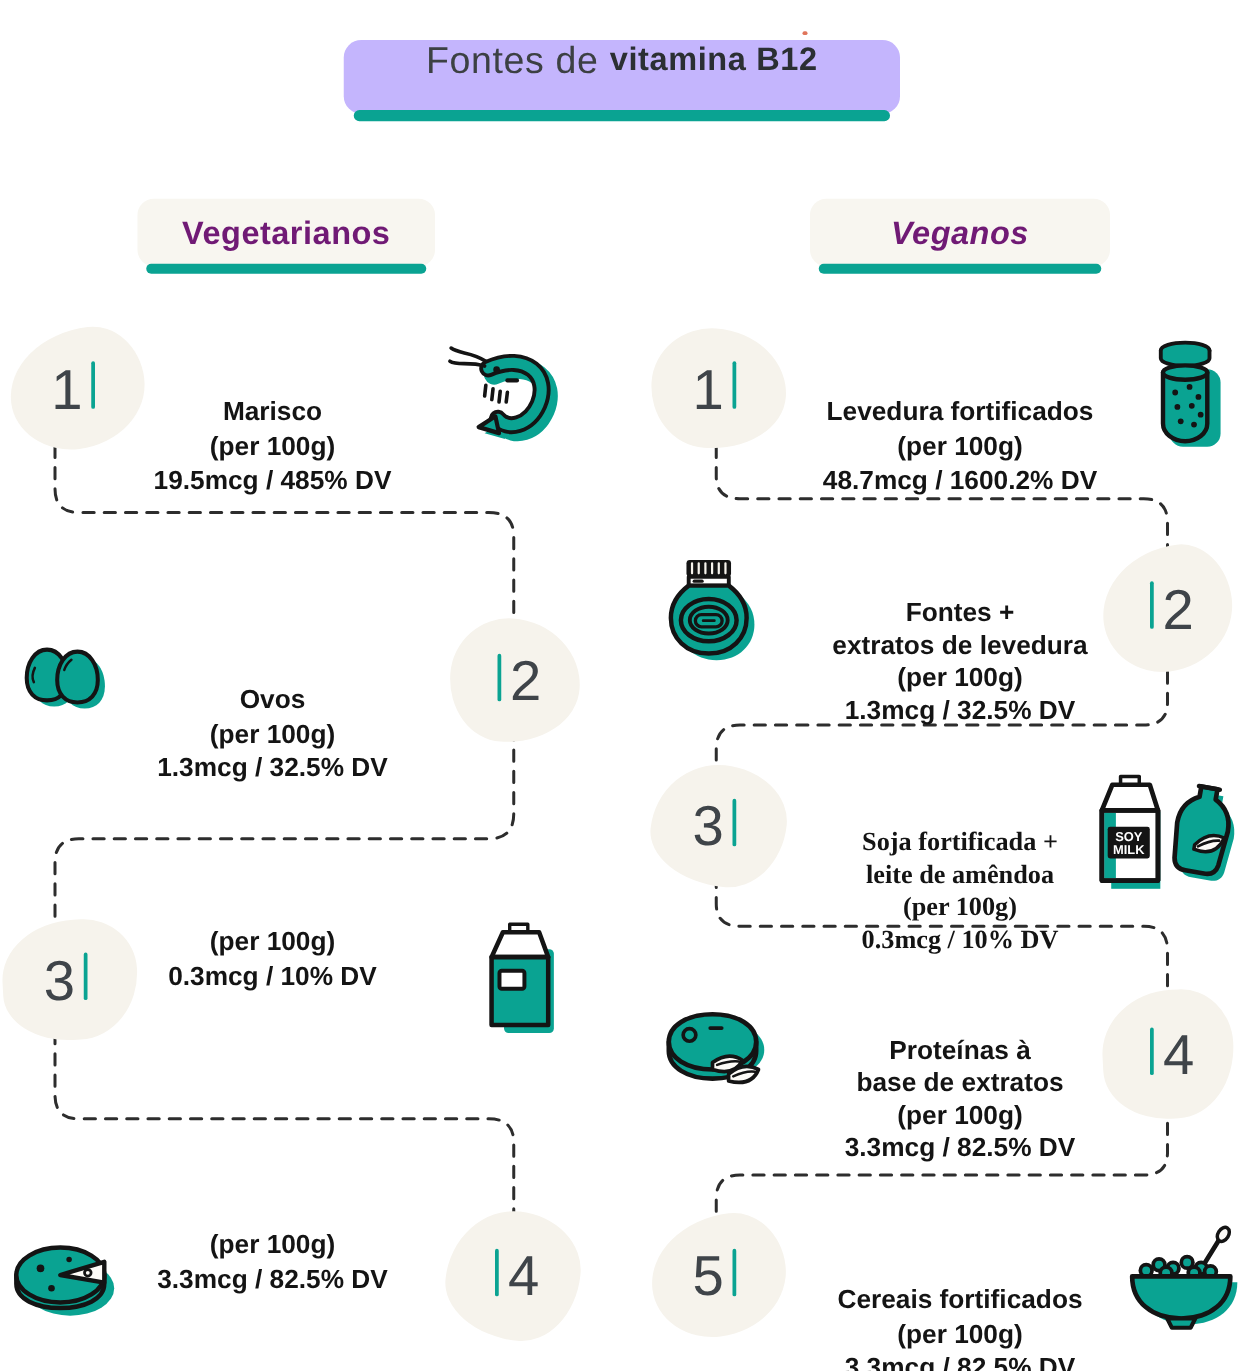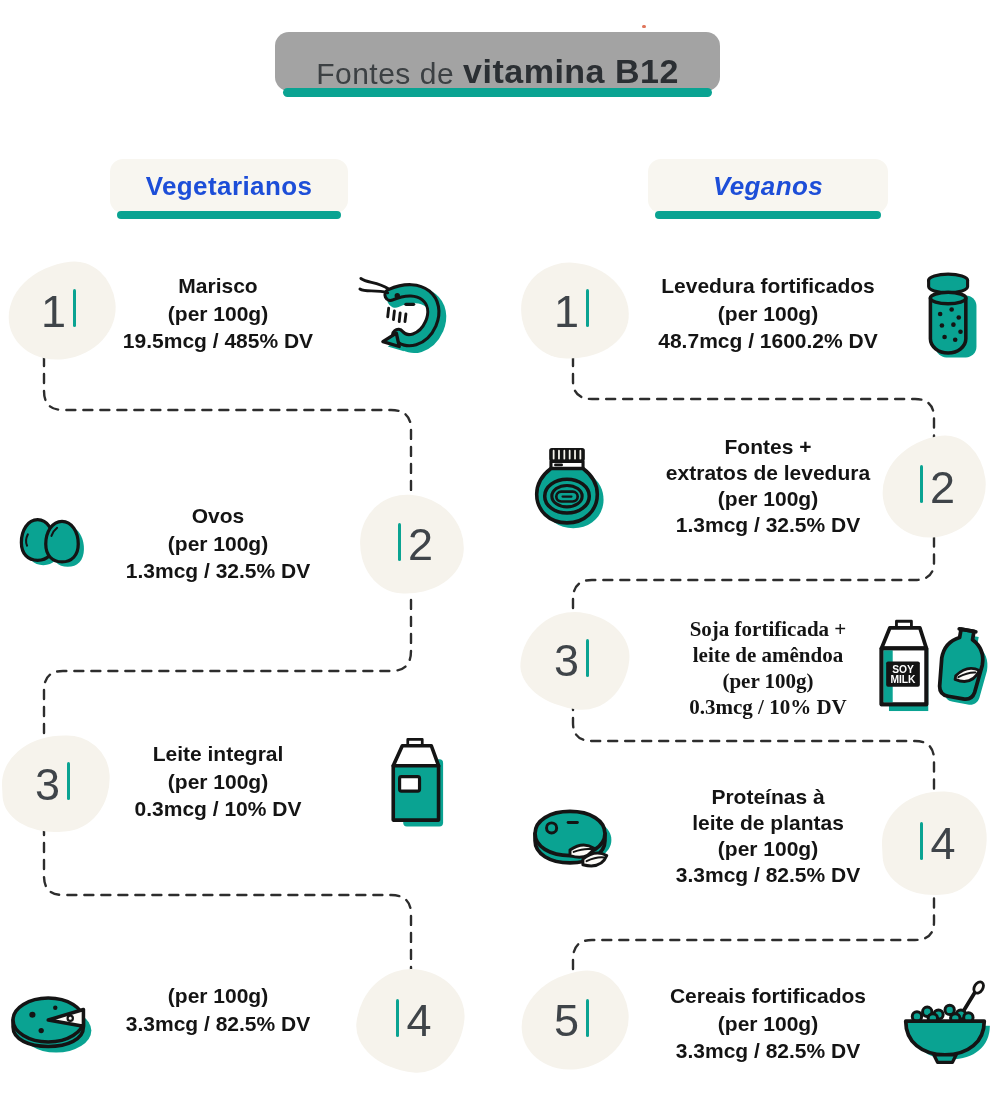--- a/index.html
+++ b/index.html
@@ -6,41 +6,41 @@
   .canvas{
     position:relative;width:991px;height:1097px;background:#ffffff;overflow:hidden;
     font-family:"Liberation Sans","DejaVu Sans",sans-serif;color:#141414;
   }
   
   .connectors{position:absolute;left:0;top:0;width:991px;height:1097px;z-index:1;}
   .connectors .dash{fill:none;stroke:#2d2d2d;stroke-width:2.4;stroke-dasharray:9 8;stroke-linecap:round;}
   
   .title-box{
     position:absolute;left:275px;top:32px;width:445px;height:59px;z-index:6;
-    background:#a3a3a3;border-radius:14px;display:flex;align-items:flex-end;justify-content:center;gap:9px;
+    background:#c4b5fd;border-radius:14px;display:flex;align-items:flex-start;justify-content:center;gap:9px;
   }
   .title-box::after{
     content:"";position:absolute;left:8px;right:8px;bottom:-6px;height:9px;
     background:#0aa392;border-radius:5px;z-index:-1;
   }
   .t-reg{font-size:30px;font-weight:400;color:#3c4043;letter-spacing:.5px;}
-  .t-bold{font-size:34px;font-weight:700;color:#2b2f33;letter-spacing:.5px;}
+  .t-bold{font-size:26px;font-weight:700;color:#2b2f33;letter-spacing:.5px;}
   .speck{position:absolute;left:642px;top:25px;width:4px;height:3px;background:#e0755b;border-radius:2px;z-index:7;}
   
   .hdr{
     position:absolute;top:159px;height:54px;z-index:6;background:#f8f6f0;border-radius:13px;
     display:flex;align-items:center;justify-content:center;
   }
   .hdr::after{
     content:"";position:absolute;left:7px;right:7px;bottom:-6px;height:8px;
     background:#0aa392;border-radius:5px;z-index:-1;
   }
   .hdr-left{left:110px;width:238px;}
   .hdr-right{left:648px;width:240px;font-style:italic;}
-  .hdr-label{font-size:26px;font-weight:700;color:#1d4ed8;letter-spacing:.4px;}
+  .hdr-label{font-size:26px;font-weight:700;color:#701a75;letter-spacing:.4px;}
   
   .rk{position:absolute;z-index:2;display:flex;align-items:center;justify-content:center;}
   .rk .blob{position:absolute;left:0;top:0;right:0;bottom:0;background:#f6f3ec;}
   .bshape-a .blob{border-radius:63% 37% 54% 46% / 55% 48% 52% 45%;transform:rotate(-7deg);}
   .bshape-b .blob{border-radius:45% 55% 58% 42% / 48% 53% 47% 52%;transform:rotate(4deg);}
   .bshape-c .blob{border-radius:58% 42% 47% 53% / 52% 46% 60% 42%;transform:rotate(-3deg);}
   .bshape-d .blob{border-radius:50% 50% 42% 58% / 58% 44% 56% 42%;transform:rotate(6deg);}
   .rnum{position:relative;font-size:45px;font-weight:400;color:#3f4449;line-height:1;}
   .rtick{position:relative;width:3px;height:38px;background:#0aa392;border-radius:2px;margin:0 7px;transform:translateY(-3px);}
   .rk.rev{flex-direction:row-reverse;}
@@ -48,21 +48,21 @@
   .rk-l2{left:360px;top:495px;width:104px;height:99px;}
   .rk-l3{left:2px;top:736px;width:108px;height:96px;}
   .rk-l4{left:357px;top:969px;width:107px;height:103px;}
   .rk-r1{left:521px;top:263px;width:108px;height:96px;}
   .rk-r2{left:882px;top:437px;width:104px;height:100px;}
   .rk-r3{left:521px;top:612px;width:108px;height:97px;}
   .rk-r4{left:882px;top:792px;width:105px;height:103px;}
   .rk-r5{left:521px;top:972px;width:108px;height:97px;}
   
   .txt{position:absolute;z-index:3;text-align:center;font-weight:700;}
-  .txt .nm{white-space:pre-line;}
+  .txt .nm{white-space:pre-line;margin-top:44px;}
   .tx3{font-size:21px;line-height:27.5px;}
   .tx4{font-size:21px;line-height:26px;}
   .tx-l1{left:80px;top:272px;width:276px;}
   .tx-l2{left:80px;top:502px;width:276px;}
   .tx-l3{left:80px;top:740px;width:276px;}
   .tx-l4{left:80px;top:982px;width:276px;}
   .tx-r1{left:612px;top:272px;width:312px;}
   .tx-r2{left:612px;top:434px;width:312px;}
   .tx-r3{left:612px;top:616px;width:312px;font-family:Liberation Serif, serif;}
   .tx-r4{left:612px;top:784px;width:312px;}
@@ -148,21 +148,20 @@
     <span class="rnum">2</span>
     <span class="rtick"></span>
   </div>
 
   <div class="rk rk-l3 bshape-c">
     <span class="blob"></span>
     <span class="rnum">3</span>
     <span class="rtick"></span>
   </div>
   <div class="txt tx3 tx-l3">
-    <div class="nm">Leite integral</div>
     <div class="srv">(per 100g)</div>
     <div class="val">0.3mcg / 10% DV</div>
   </div>
   <svg class="icon ic-l3" viewBox="0 0 64 100">
     <g stroke-linecap="round" stroke-linejoin="round">
       <rect x="14" y="20" width="44" height="74" rx="4" fill="#0aa392" transform="translate(5,5)"></rect>
       <rect x="24" y="3" width="16" height="8" fill="#fff" stroke="#141414" stroke-width="3"></rect>
       <polygon points="8,32 18,10 50,10 58,32" fill="#fff" stroke="#141414" stroke-width="4"></polygon>
       <rect x="8" y="32" width="50" height="60" fill="#0aa392" stroke="#141414" stroke-width="4"></rect>
       <rect x="15" y="44" width="22" height="16" rx="2" fill="#fff" stroke="#141414" stroke-width="3.5"></rect>
@@ -290,21 +289,21 @@
       <circle cx="30" cy="32" r="5.5" fill="none" stroke="#141414" stroke-width="3.2"></circle>
       <path d="M48 26 h10" stroke="#141414" stroke-width="3.2"></path>
       <path d="M50 56 q14 -10 26 -2 q-7 14 -26 8 z" fill="#fdfbf7" stroke="#141414" stroke-width="3.2"></path>
       <path d="M54 58 q11 -4 19 -3" stroke="#141414" stroke-width="2.2" fill="none"></path>
       <path d="M64 66 q13 -11 26 -4 q-6 15 -26 10 z" fill="#fdfbf7" stroke="#141414" stroke-width="3.2"></path>
       <path d="M68 68 q11 -5 19 -4" stroke="#141414" stroke-width="2.2" fill="none"></path>
     </g>
   </svg>
   <div class="txt tx4 tx-r4">
     <div class="nm">Proteínas à
-leite de plantas</div>
+base de extratos</div>
     <div class="srv">(per 100g)</div>
     <div class="val">3.3mcg / 82.5% DV</div>
   </div>
   <div class="rk rk-r4 bshape-c rev">
     <span class="blob"></span>
     <span class="rnum">4</span>
     <span class="rtick"></span>
   </div>
 
   <div class="rk rk-r5 bshape-a">

